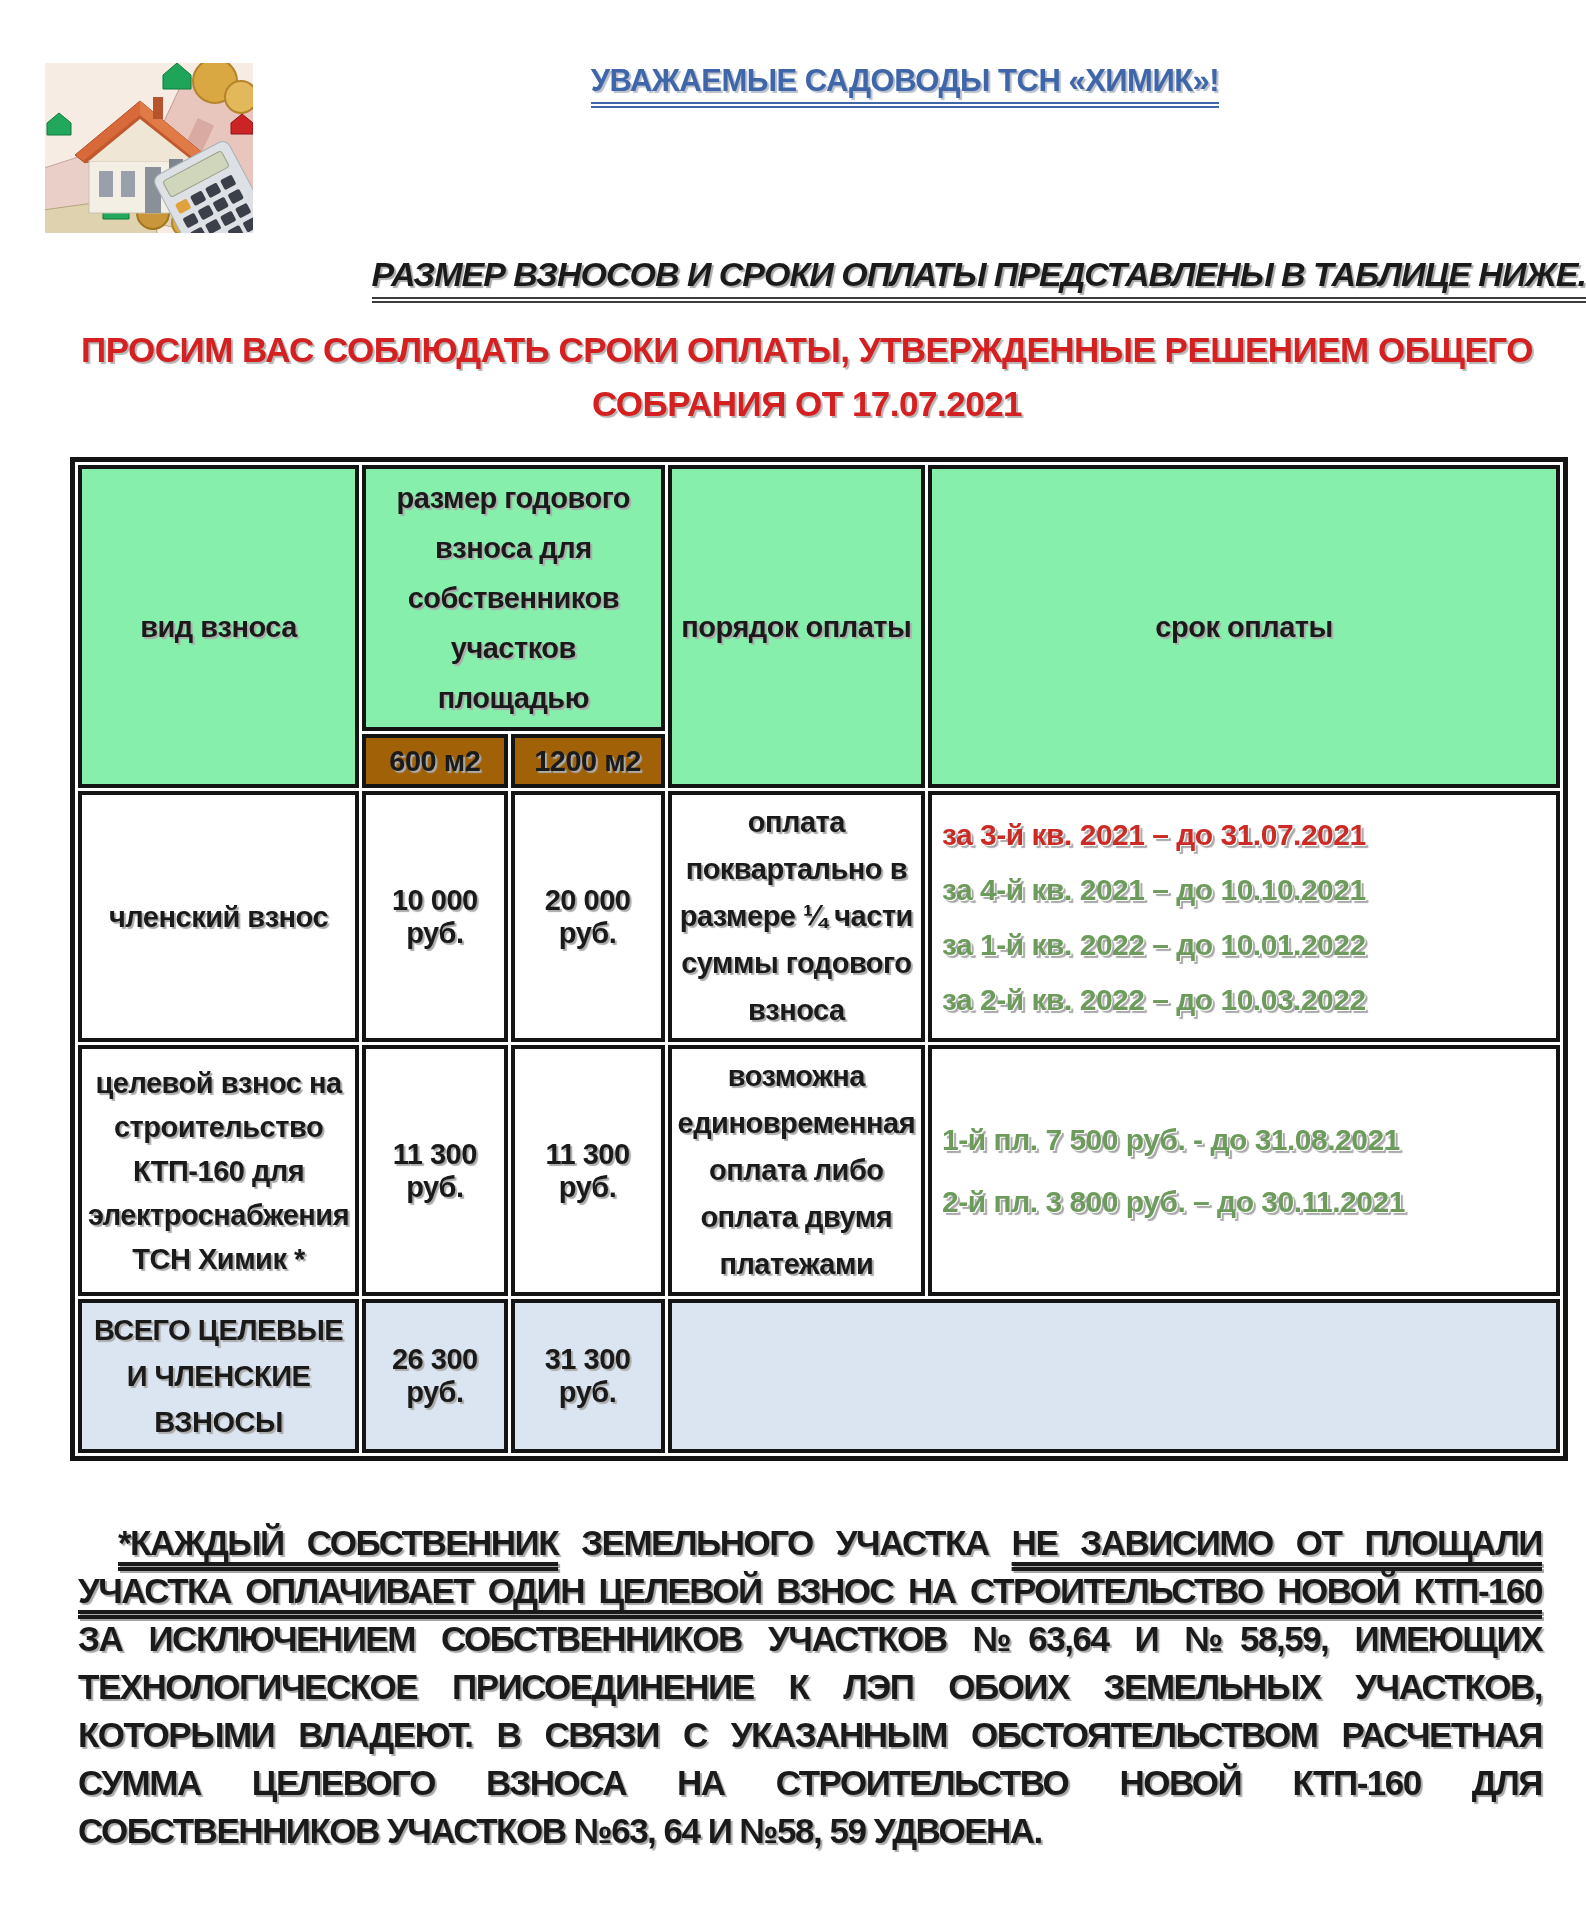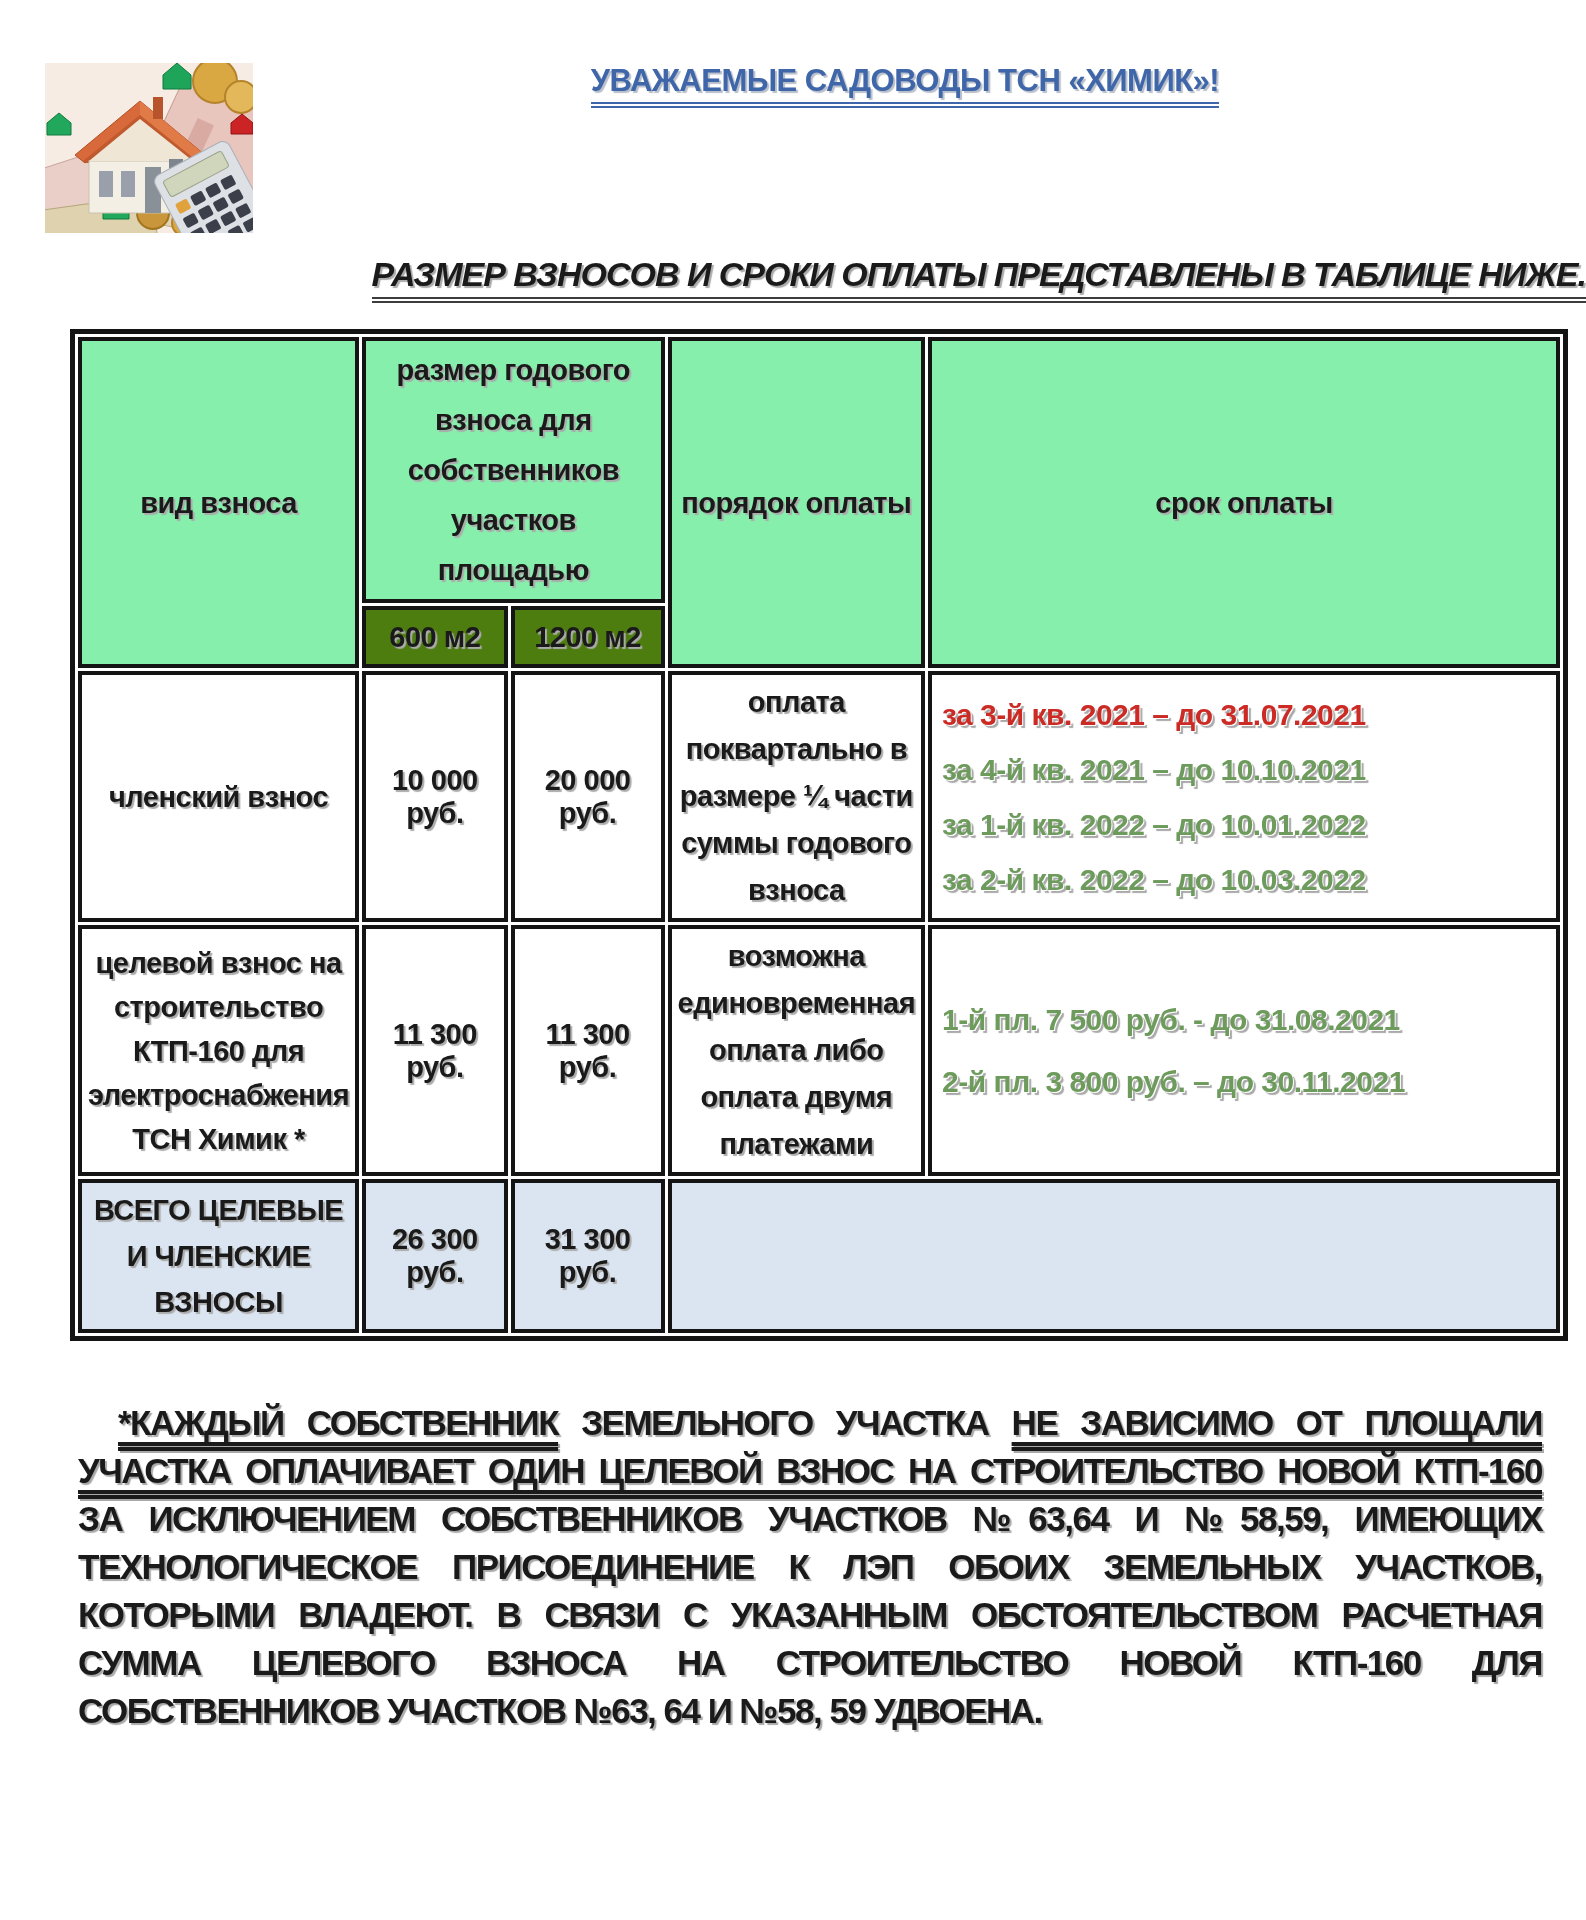--- a/index.html
+++ b/index.html
@@ -75,21 +75,21 @@
   table.fees td {
     border: 4px solid #141414;
     text-align: center;
     vertical-align: middle;
     font-weight: bold;
     letter-spacing: -0.5px;
     text-shadow: 2px 2px 1px #ababab;
     padding: 4px 6px;
   }
   td.hdr { background: #86efac; font-size: 29px; line-height: 50px; }
-  td.sub { background: #4d7c0f; font-size: 29px; height: 62px; }
+  td.sub { background: #a16207; font-size: 29px; height: 54px; }
   td.totalrow { background: #dbe5f1; }
   .col-kind  { width: 253px; }
   .col-600   { width: 157px; }
   .col-1200  { width: 166px; }
   .col-order { width: 227px; }
   .col-term  { width: 680px; }
 
   .row-member td  { height: 238px; }
   .row-target td  { height: 230px; }
   .row-total td   { height: 150px; }
@@ -203,20 +203,24 @@
         <span>УВАЖАЕМЫЕ САДОВОДЫ ТСН «ХИМИК»!</span>
       </div>
     </div>
     <div class="clear"></div>
   </div>
 
   <div class="subtitle">
     <span>РАЗМЕР ВЗНОСОВ И СРОКИ ОПЛАТЫ ПРЕДСТАВЛЕНЫ В ТАБЛИЦЕ НИЖЕ.</span>
   </div>
 
+  <div class="warning">
+    <div>ПРОСИМ ВАС СОБЛЮДАТЬ СРОКИ ОПЛАТЫ, УТВЕРЖДЕННЫЕ РЕШЕНИЕМ ОБЩЕГО</div>
+    <div>СОБРАНИЯ ОТ 17.07.2021</div>
+  </div>
 
   <table class="fees">
     <colgroup>
       <col class="col-kind">
         <col class="col-600">
         <col class="col-1200">
         <col class="col-order">
         <col class="col-term">
     </colgroup>
     <tbody>

